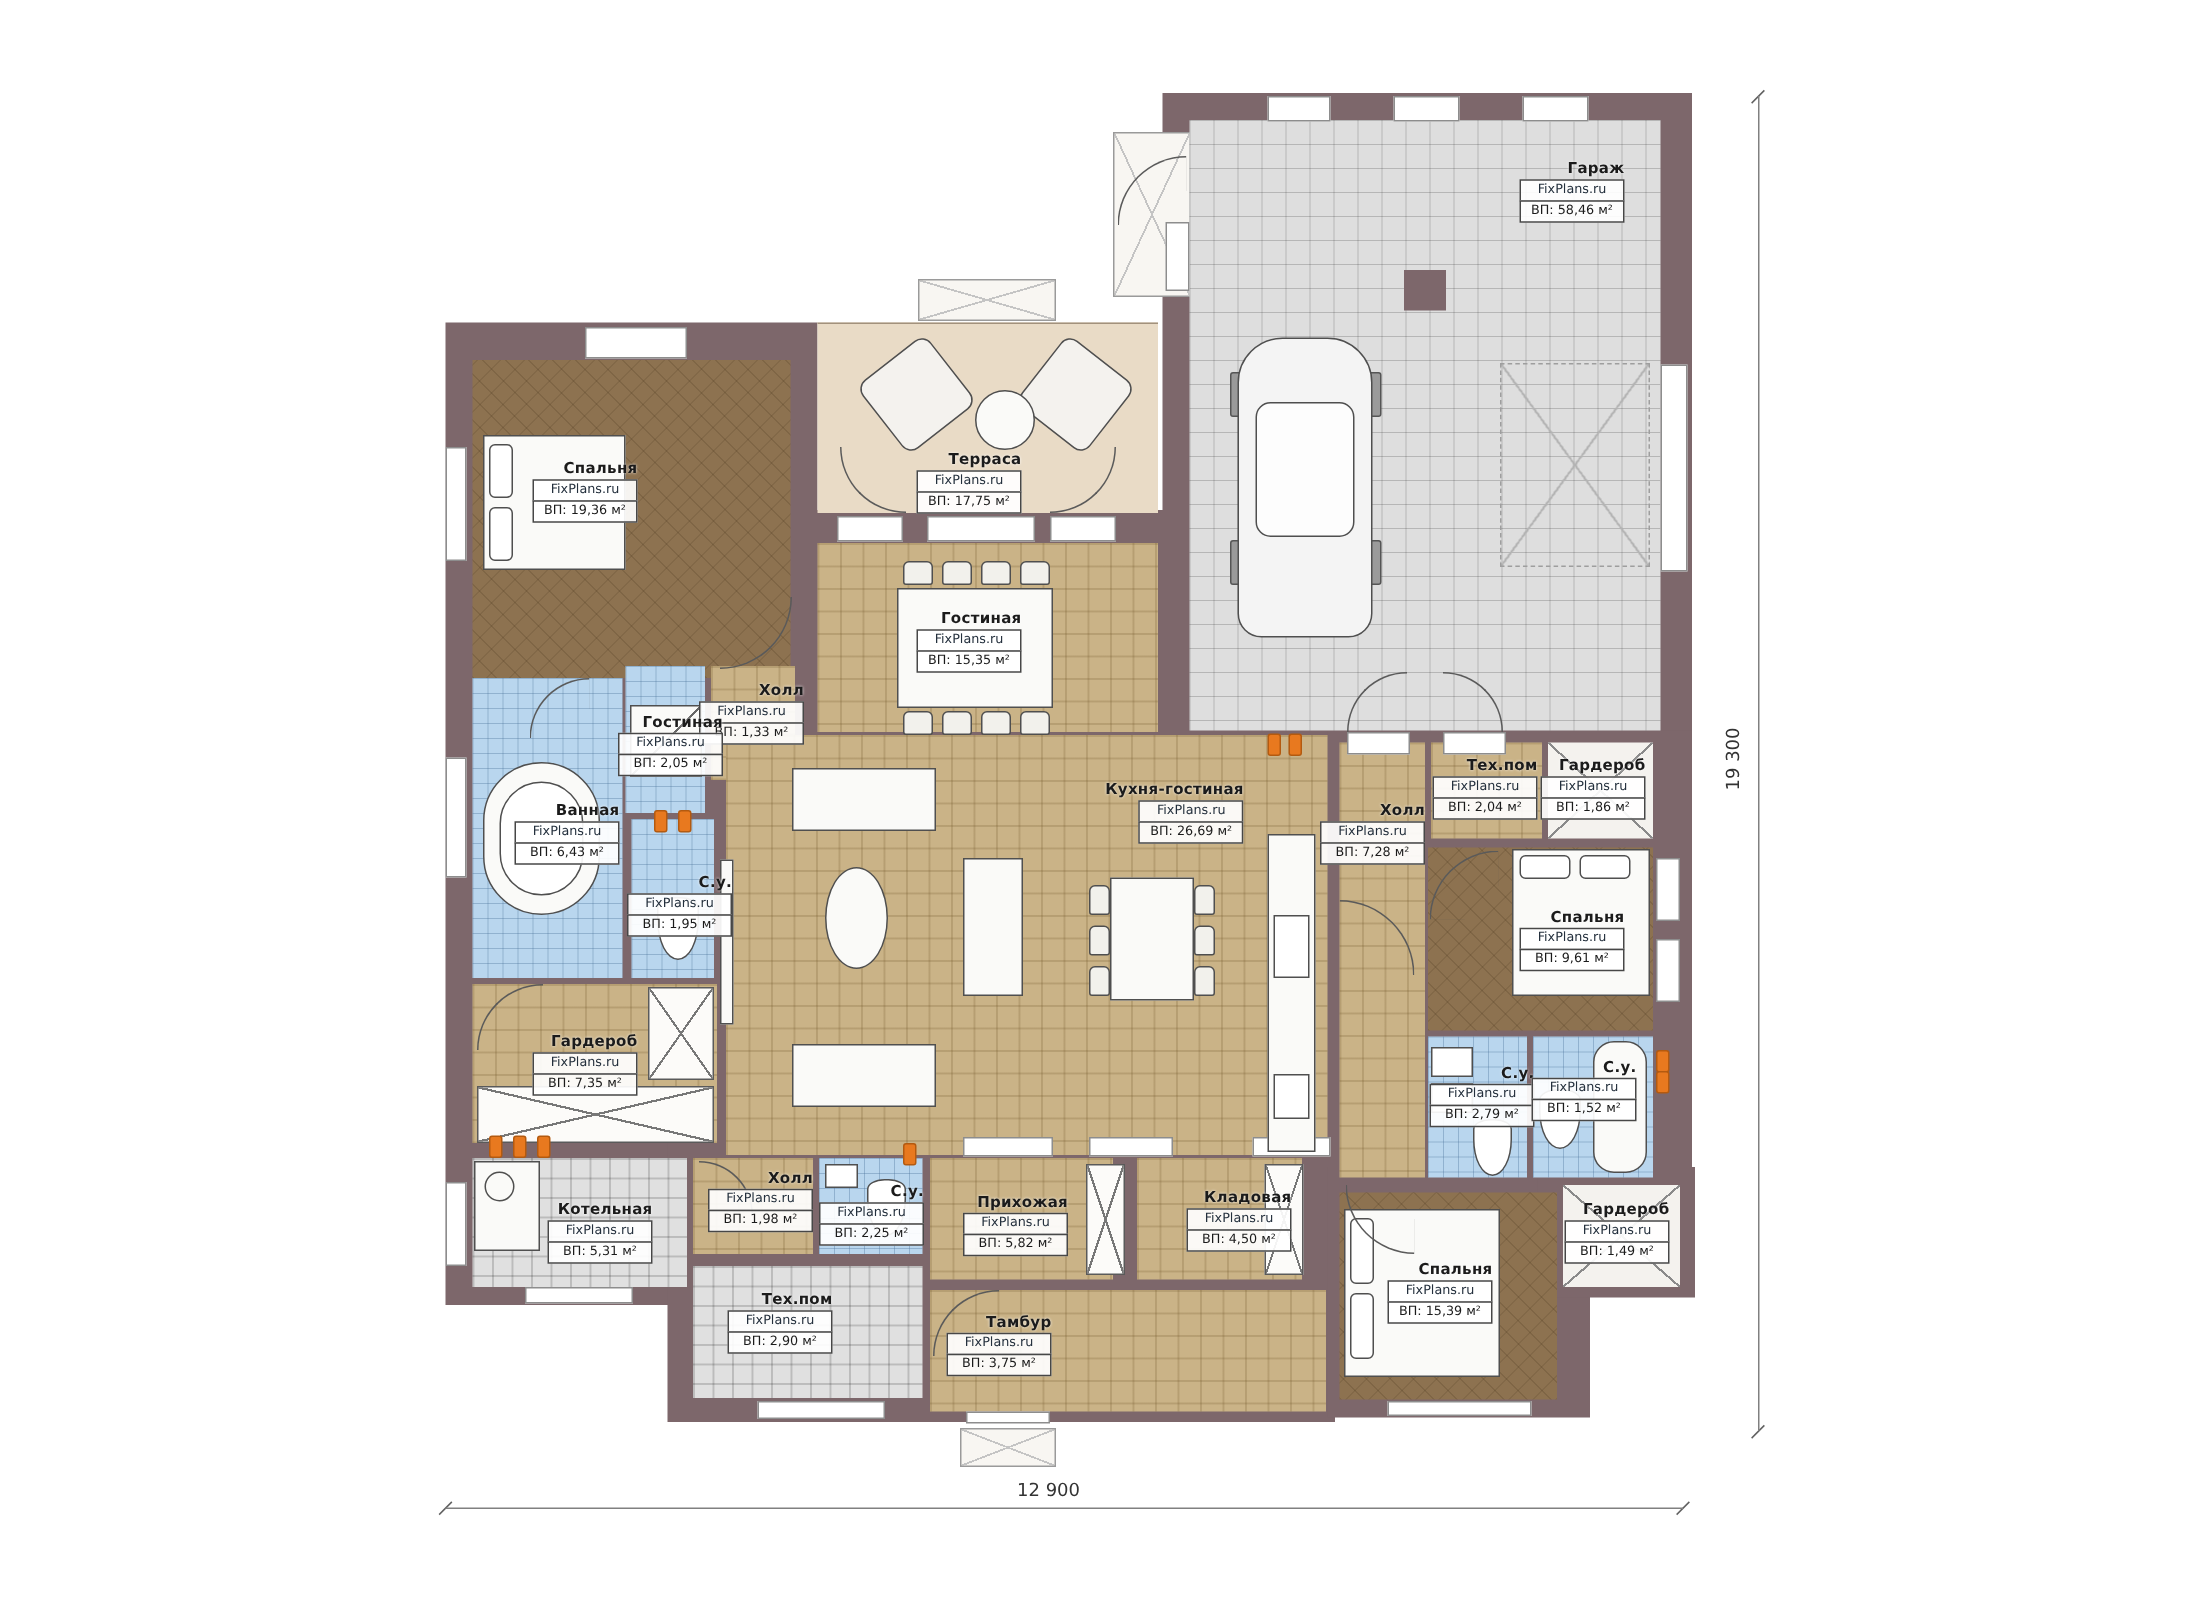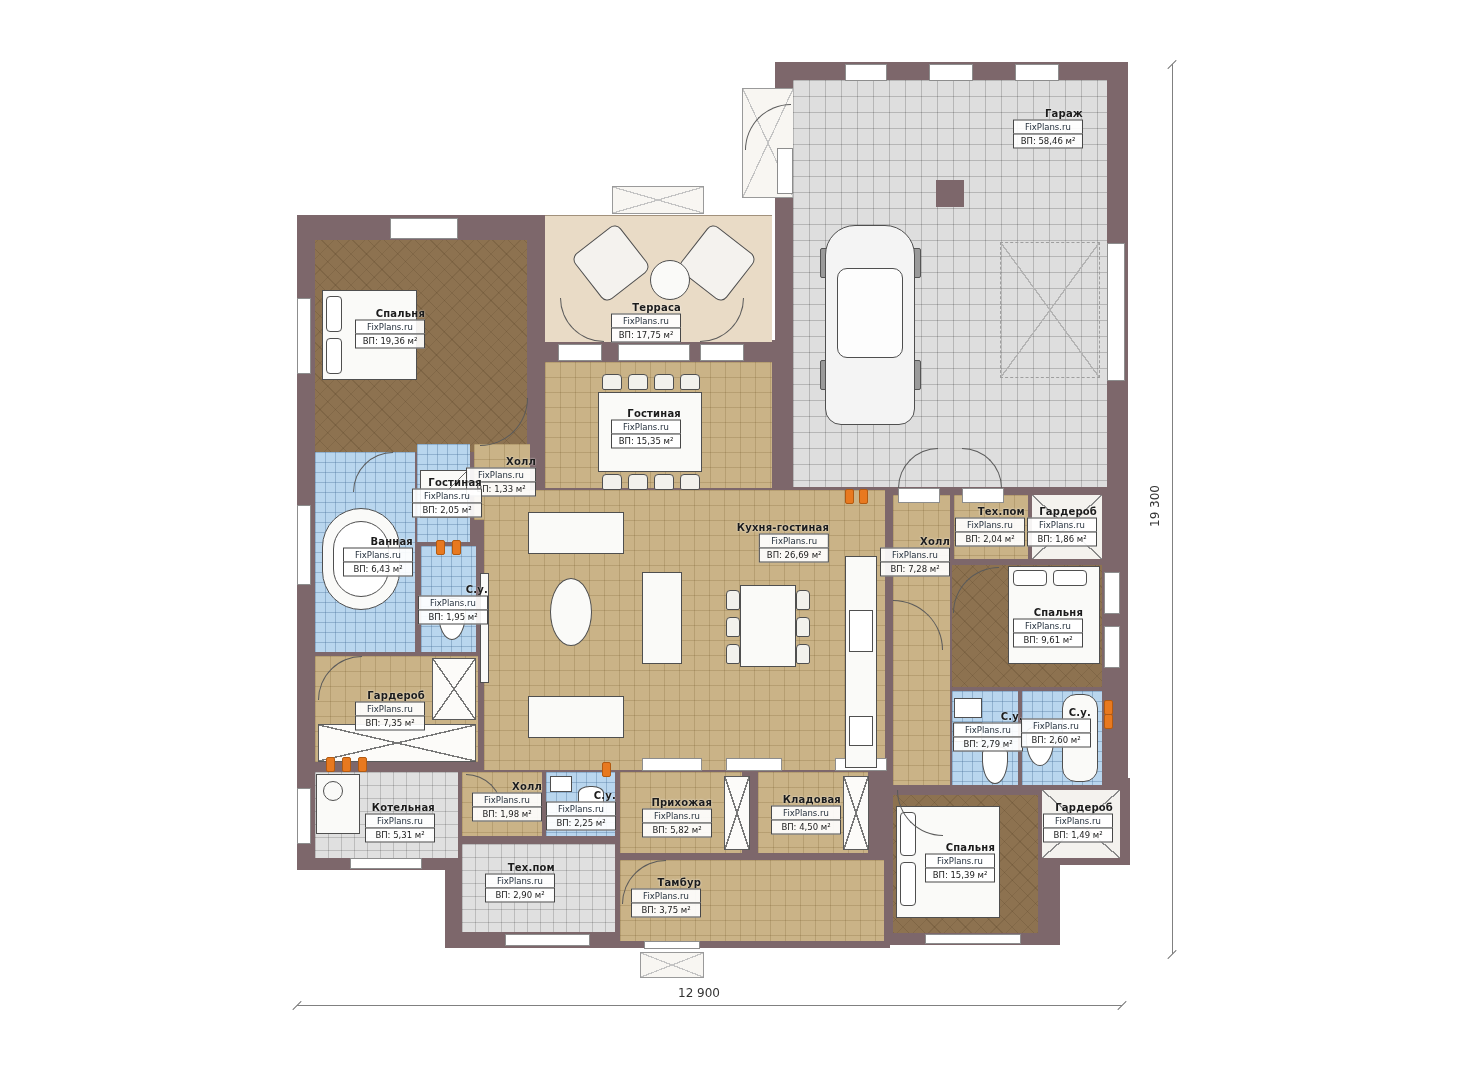--- a/index.html
+++ b/index.html
@@ -183,21 +183,21 @@
     <div class="floor f-blue" style="left: 952px; top: 691px; width: 66px; height: 94px;"></div>
     <div class="room-label" style="left: 988px; top: 731px;">
       <div class="nm">С.у.</div>
       <div class="bx">FixPlans.ru</div>
       <div class="bx area">ВП: 2,79 м²</div>
     </div>
     <div class="floor f-blue" style="left: 1022px; top: 691px; width: 80px; height: 94px;"></div>
     <div class="room-label" style="left: 1056px; top: 727px;">
       <div class="nm">С.у.</div>
       <div class="bx">FixPlans.ru</div>
-      <div class="bx area">ВП: 2,60 м²</div>
+      <div class="bx area">ВП: 1,52 м²</div>
     </div>
     <div class="floor f-closet" style="left: 1042px; top: 790px; width: 78px; height: 68px;"></div>
     <div class="room-label" style="left: 1078px; top: 822px;">
       <div class="nm">Гардероб</div>
       <div class="bx">FixPlans.ru</div>
       <div class="bx area">ВП: 1,49 м²</div>
     </div>
     <div class="floor f-brown" style="left: 893px; top: 795px; width: 145px; height: 138px;"></div>
     <div class="room-label" style="left: 960px; top: 862px;">
       <div class="nm">Спальня</div>
@@ -228,21 +228,21 @@
       <div class="bx">FixPlans.ru</div>
       <div class="bx area">ВП: 2,90 м²</div>
     </div>
     <div class="floor f-tan" style="left: 620px; top: 772px; width: 122px; height: 81px;"></div>
     <div class="room-label" style="left: 677px; top: 817px;">
       <div class="nm">Прихожая</div>
       <div class="bx">FixPlans.ru</div>
       <div class="bx area">ВП: 5,82 м²</div>
     </div>
     <div class="floor f-tan" style="left: 758px; top: 772px; width: 110px; height: 81px;"></div>
-    <div class="room-label" style="left: 806px; top: 814px;">
+    <div class="room-label" style="left: 806px; top: 814px; padding-left: 40px;">
       <div class="nm">Кладовая</div>
       <div class="bx">FixPlans.ru</div>
       <div class="bx area">ВП: 4,50 м²</div>
     </div>
     <div class="floor f-tan" style="left: 620px; top: 860px; width: 264px; height: 81px;"></div>
     <div class="room-label" style="left: 666px; top: 897px;">
       <div class="nm">Тамбур</div>
       <div class="bx">FixPlans.ru</div>
       <div class="bx area">ВП: 3,75 м²</div>
     </div>

